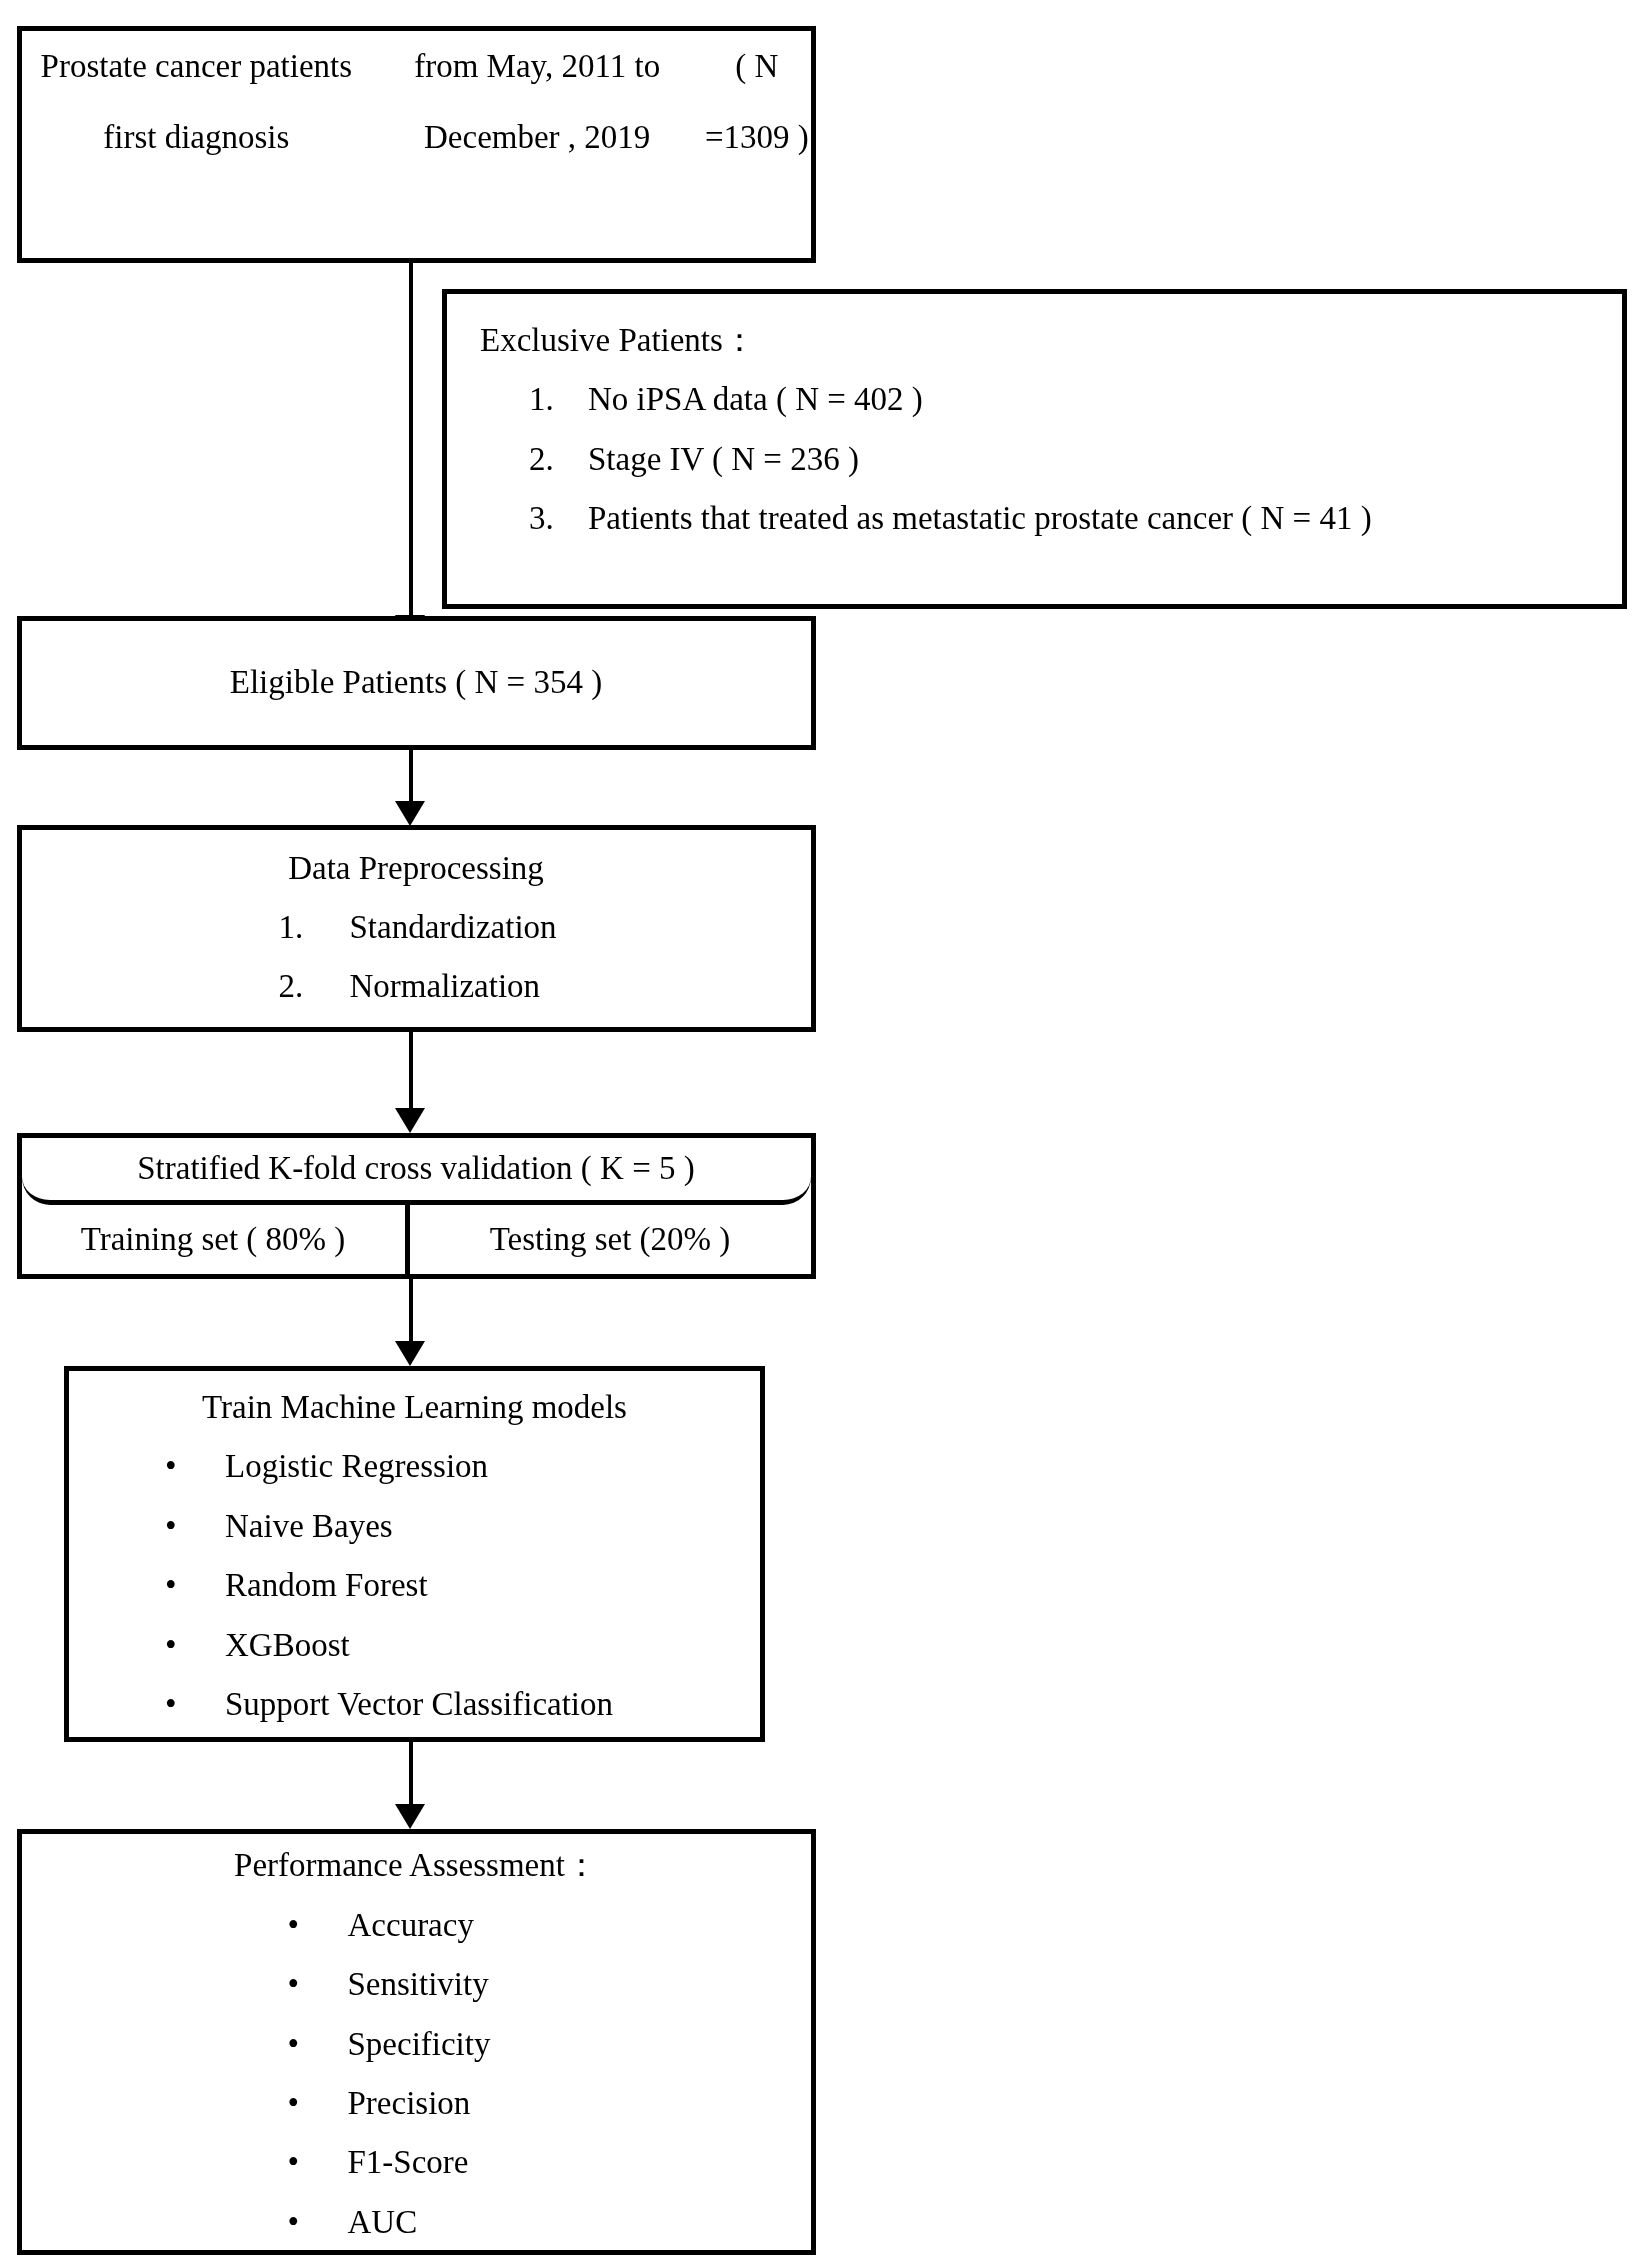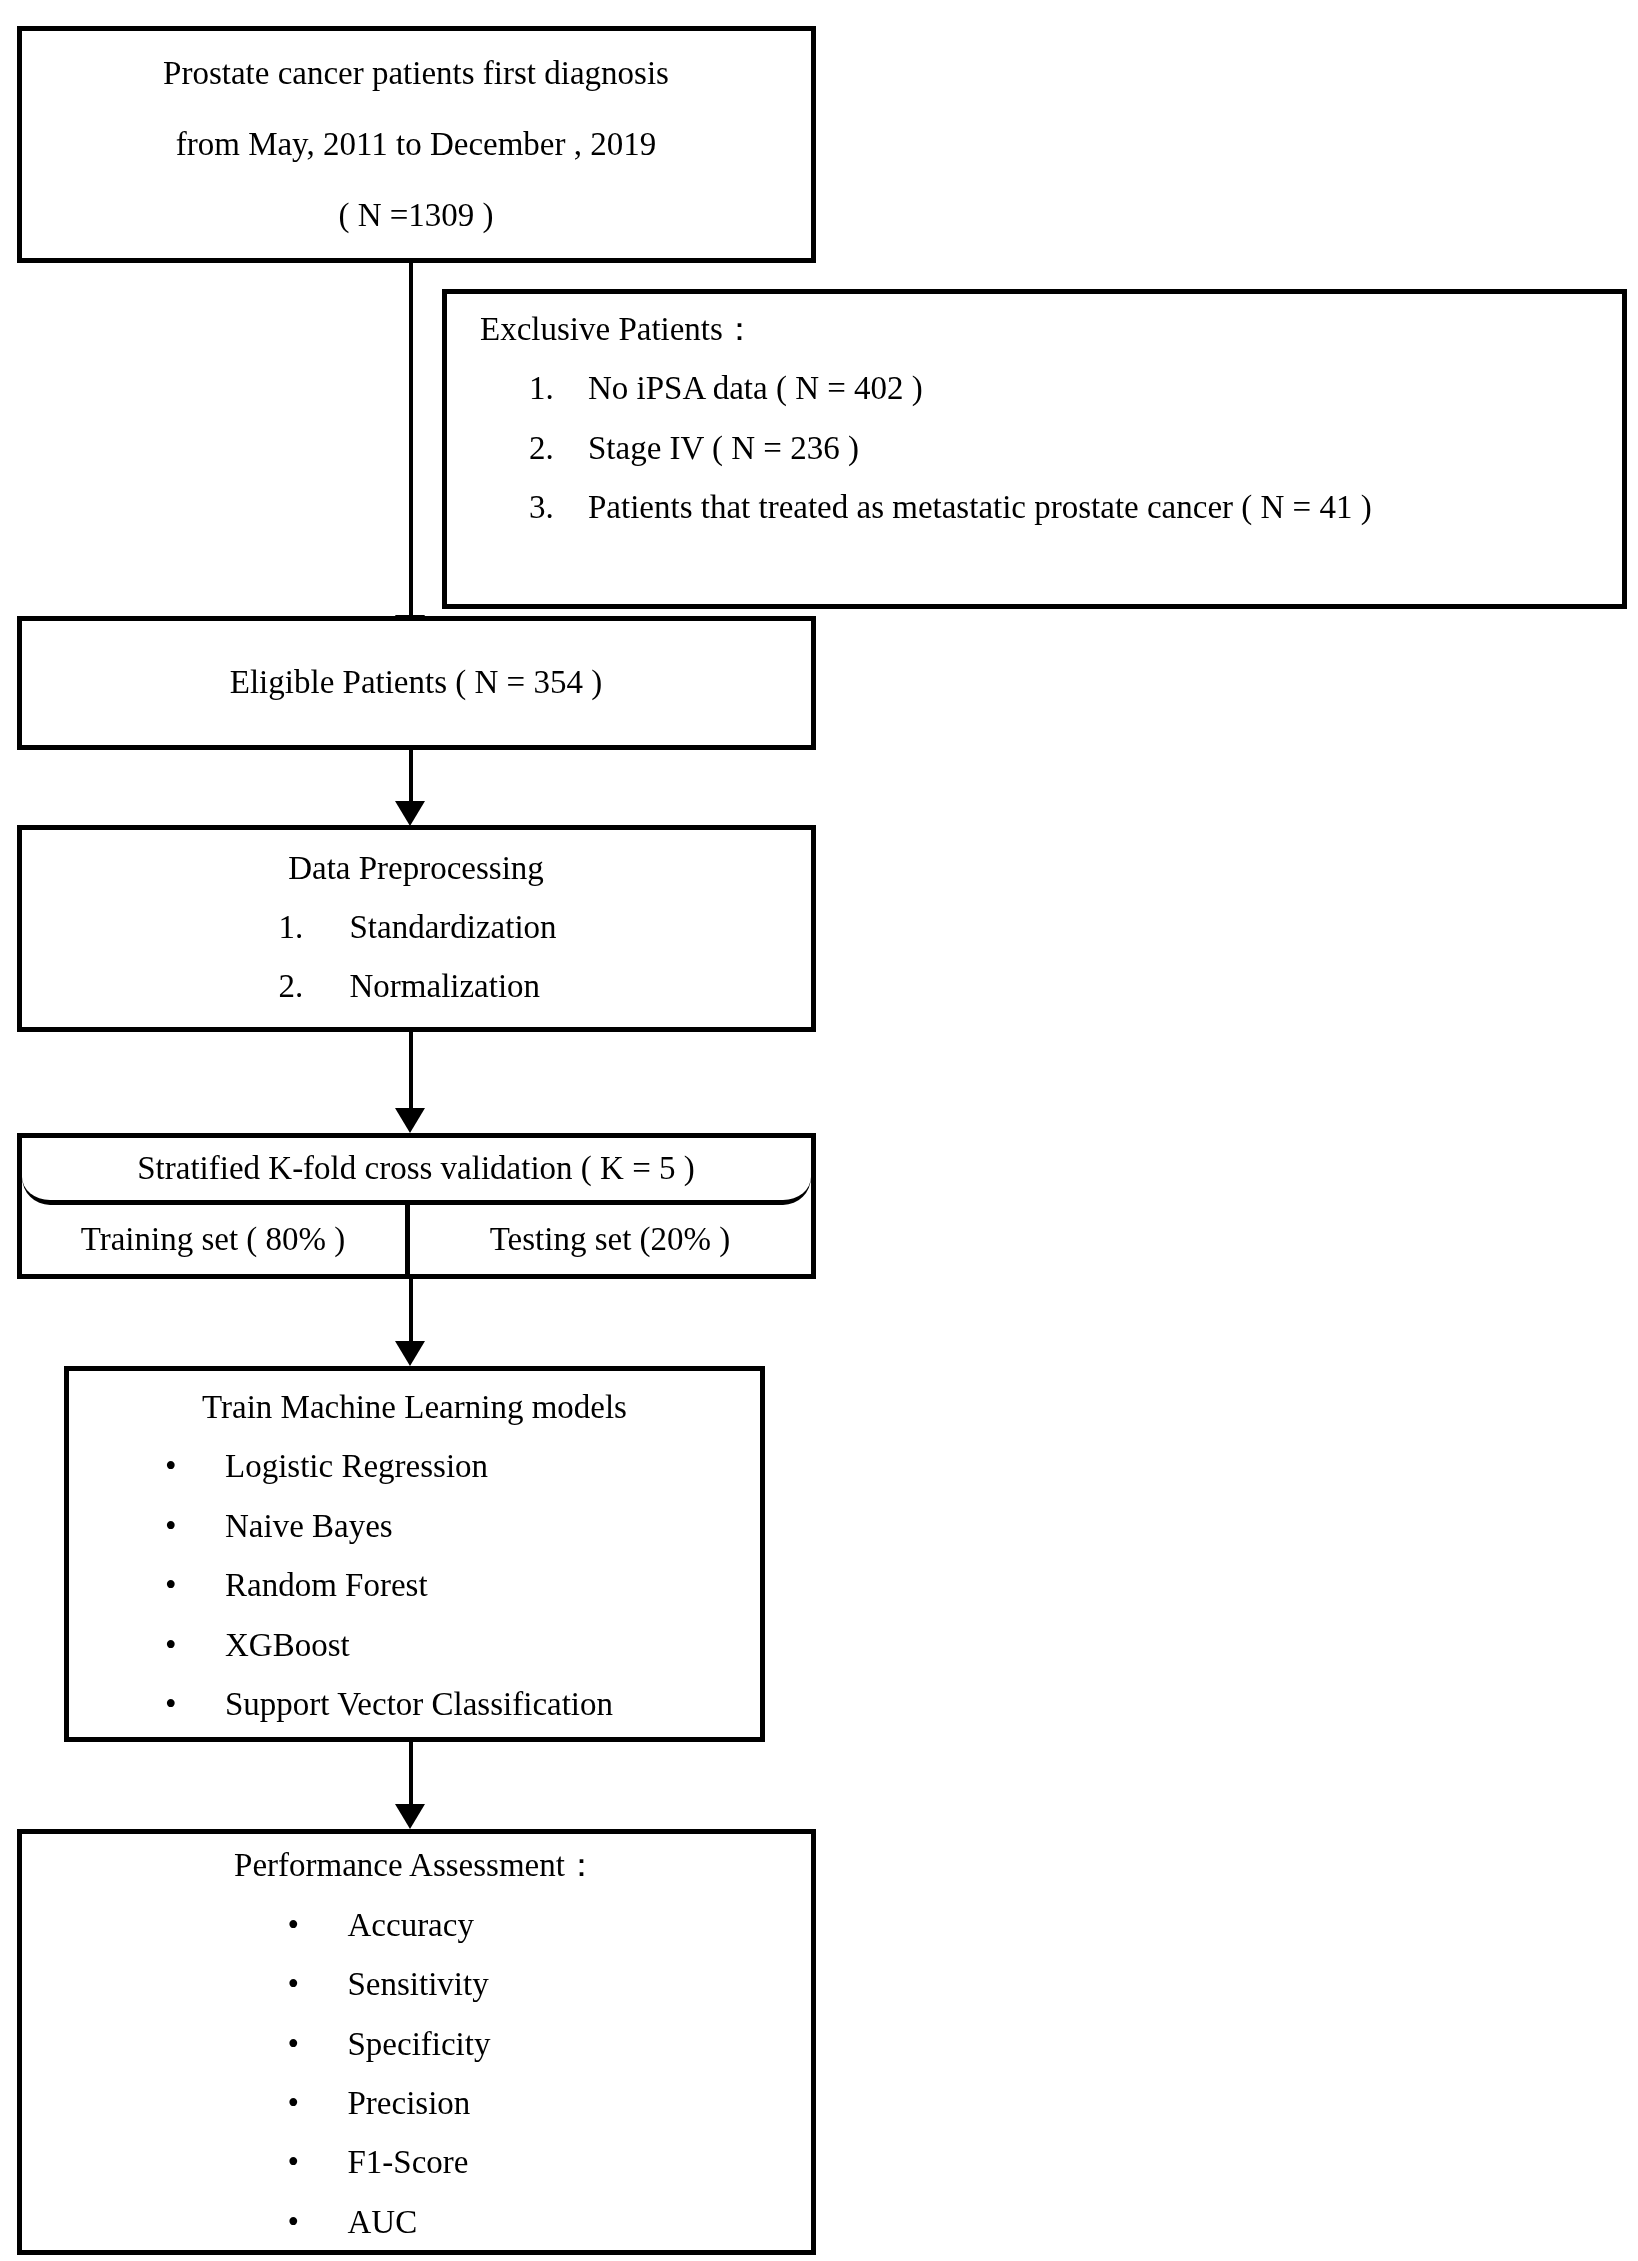--- a/index.html
+++ b/index.html
@@ -15,30 +15,29 @@
   }
   .box {
     position: absolute;
     border: 5.6px solid #000000;
     background: #ffffff;
     box-sizing: border-box;
     line-height: 1.8;
   }
   .center-col {
     display: flex;
-    flex-direction: column;
     justify-content: center;
   }
   .tc { text-align: center; }
 
   
   .box-initial { left:16.5px; top:26px; width:799px; height:237px; line-height:2.15; }
 
   
-  .box-exclusive { left:442px; top:289px; width:1185px; height:320px; padding:6px 19px 0 33px; }
+  .box-exclusive { left:442px; top:289px; width:1185px; height:320px; padding:17px 19px 0 33px; }
   .num-item { padding-left:49px; white-space:nowrap; }
   .num-item .num { display:inline-block; width:59px; }
   .box-preprocessing .num-item { padding-left:257px; }
   .box-preprocessing .num-item .num { width:71px; }
 
   
   .box-eligible { left:16.5px; top:616px; width:799px; height:134px;align-items:center; }
 
   
   .box-preprocessing { left:16.5px; top:825px; width:799px; height:207px; padding-top:8.5px; }

